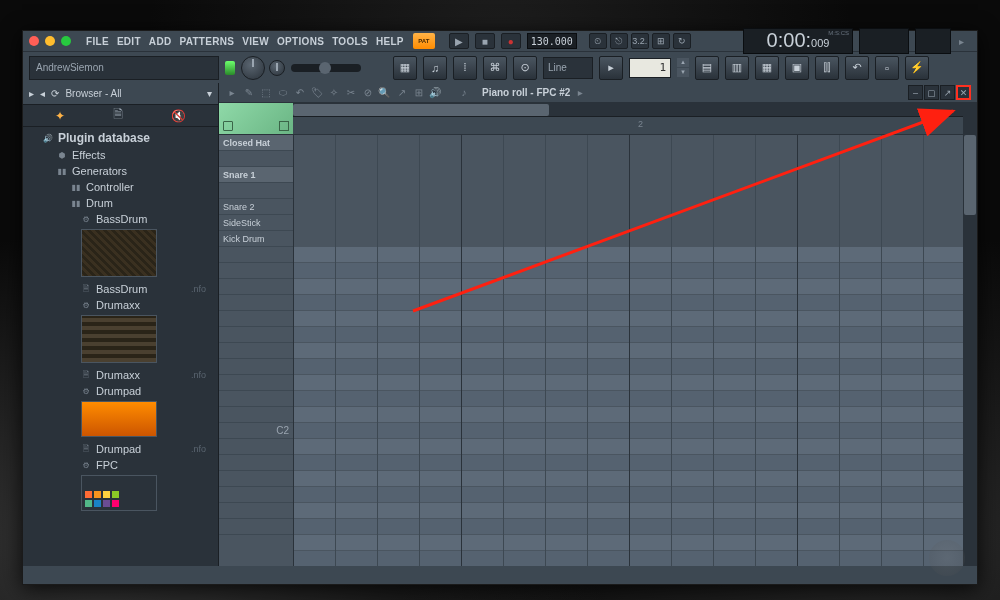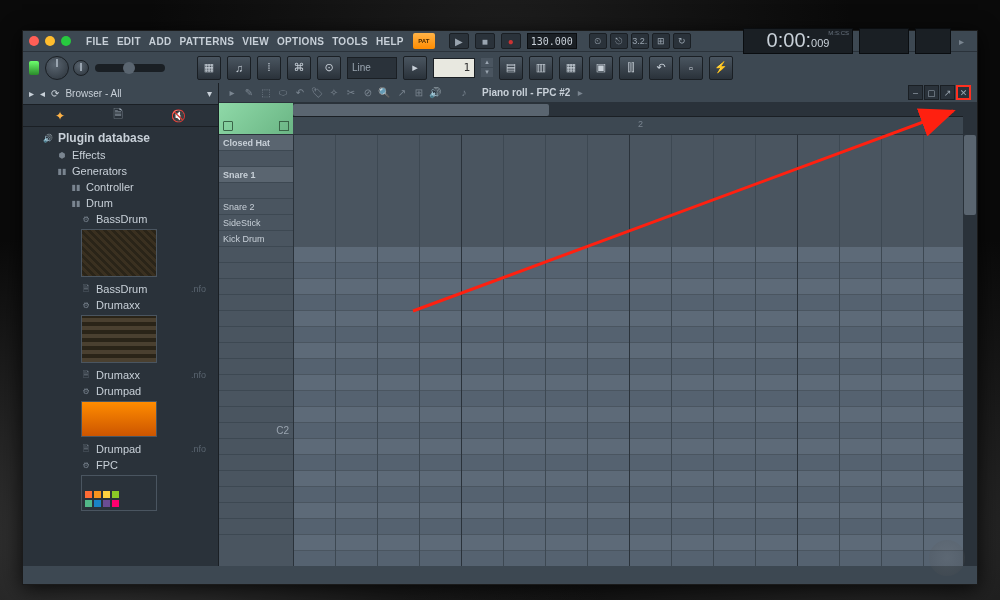--- a/index.html
+++ b/index.html
@@ -139,20 +139,21 @@
       <span class="time-label">M:S:CS</span>
       <span class="time-main">0:00:</span>
         <span class="time-sub">009</span>
     </div>
     <div class="vis-box"></div>
     <div class="cpu-box"></div>
     <div style="width:12px; color:#7a8590; margin-left:6px; cursor:pointer;">▸</div>
   </div>
 
   <div class="secondary-bar">
+    <div class="hint-box">AndrewSiemon</div>
     <div style="width:10px; height:14px; background:linear-gradient(#6dff6d,#2a8a2a); border-radius:2px;"></div>
     <div class="knob-group">
       <div class="knob"></div>
       <div class="knob" style="width:16px;height:16px;"></div>
     </div>
     <div class="slider-h"></div>
     <div style="flex:0 0 20px"></div>
     <div class="panel-btn">▦</div>
     <div class="panel-btn">♫</div>
     <div class="panel-btn">⦙</div>

